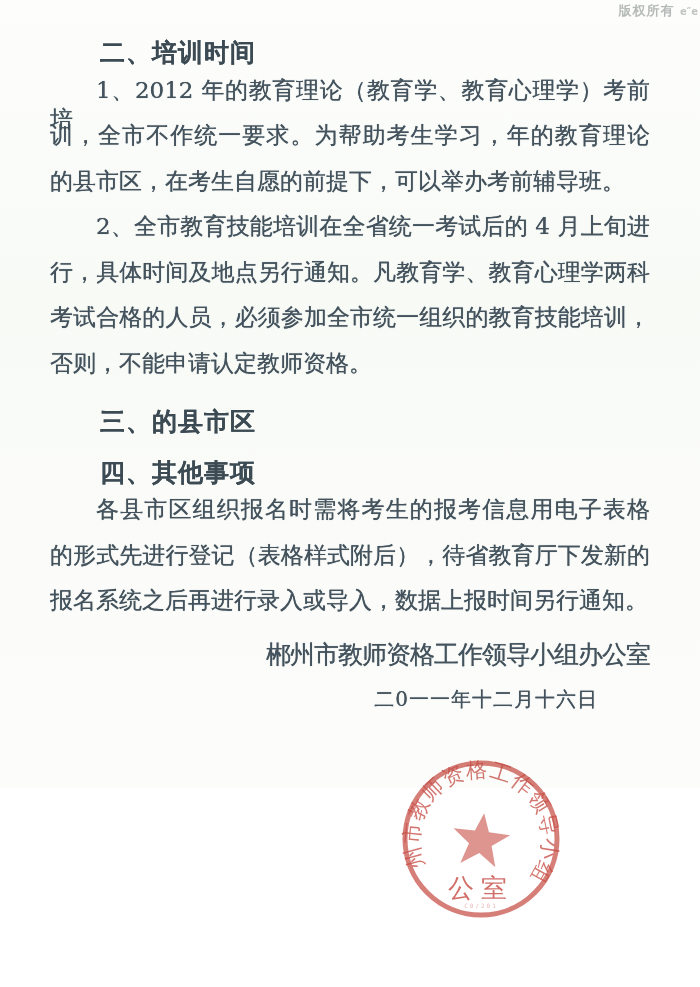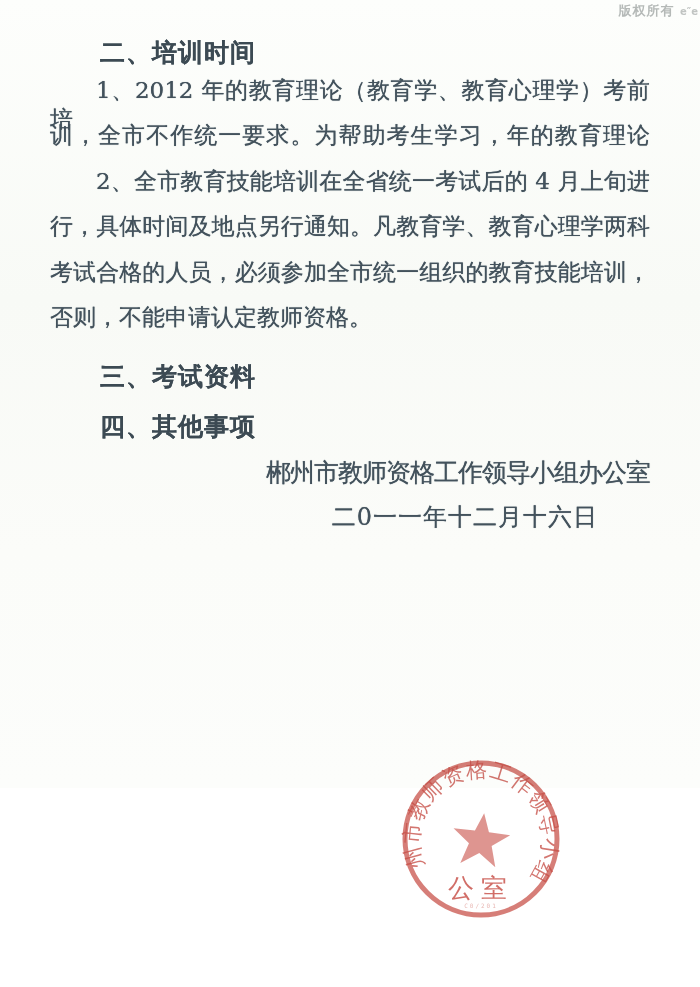--- a/index.html
+++ b/index.html
@@ -37,21 +37,21 @@
     letter-spacing:1px;
   }
   .heading.first{margin-top:8px;}
   .sig-block{}
   .sig-line{
     font-size:25px;line-height:45.5px;height:45.5px;
     text-align:right;letter-spacing:-1px;
     text-shadow:0 0 .7px #4a5a64;white-space:nowrap;
   }
   .date-line{
-    font-size:24px;line-height:45.5px;height:45.5px;
+    font-size:20px;line-height:45.5px;height:45.5px;
     text-align:right;letter-spacing:1px;padding-right:52px;
     text-shadow:0 0 .7px #4a5a64;white-space:nowrap;
   }
   .seal{
     position:absolute;left:397px;top:755px;width:168px;height:168px;
     mix-blend-mode:multiply;filter:blur(.4px);
     pointer-events:none;
   }
 </style>
 </head>
@@ -62,34 +62,40 @@
   <div class="wm">
     <span>版权所有</span>
     <span class="wm-suffix">e″e</span>
   </div>
 
   <div class="heading first">二、培训时间</div>
 
   <div>
     <div class="doc-line fill indent">1、2012 年的教育理论（教育学、教育心理学）考前培</div>
     <div class="doc-line fill">训，全市不作统一要求。为帮助考生学习，年的教育理论</div>
+    <div class="doc-line">的县市区，在考生自愿的前提下，可以举办考前辅导班。</div>
   </div>
 
   <div>
     <div class="doc-line fill indent">2、全市教育技能培训在全省统一考试后的 4 月上旬进</div>
     <div class="doc-line fill">行，具体时间及地点另行通知。凡教育学、教育心理学两科</div>
     <div class="doc-line fill">考试合格的人员，必须参加全市统一组织的教育技能培训，</div>
     <div class="doc-line">否则，不能申请认定教师资格。</div>
   </div>
 
-  <div class="heading">三、考试资料</div>
+  <div class="heading">三、的县市区</div>
 
 
   <div class="heading">四、其他事项</div>
 
+  <div>
+    <div class="doc-line fill indent">各县市区组织报名时需将考生的报考信息用电子表格</div>
+    <div class="doc-line fill">的形式先进行登记（表格样式附后），待省教育厅下发新的</div>
+    <div class="doc-line">报名系统之后再进行录入或导入，数据上报时间另行通知。</div>
+  </div>
 
   <div class="sig-block">
     <div class="sig-line">郴州市教师资格工作领导小组办公室</div>
     <div class="date-line">二0一一年十二月十六日</div>
   </div>
 
   <svg class="seal" viewBox="-84 -84 168 168" xmlns="http://www.w3.org/2000/svg">
     <defs>
       <path id="arcPath" d="M -49.6 37.2 A 62 62 0 1 1 49.6 37.2"></path>
     </defs>

